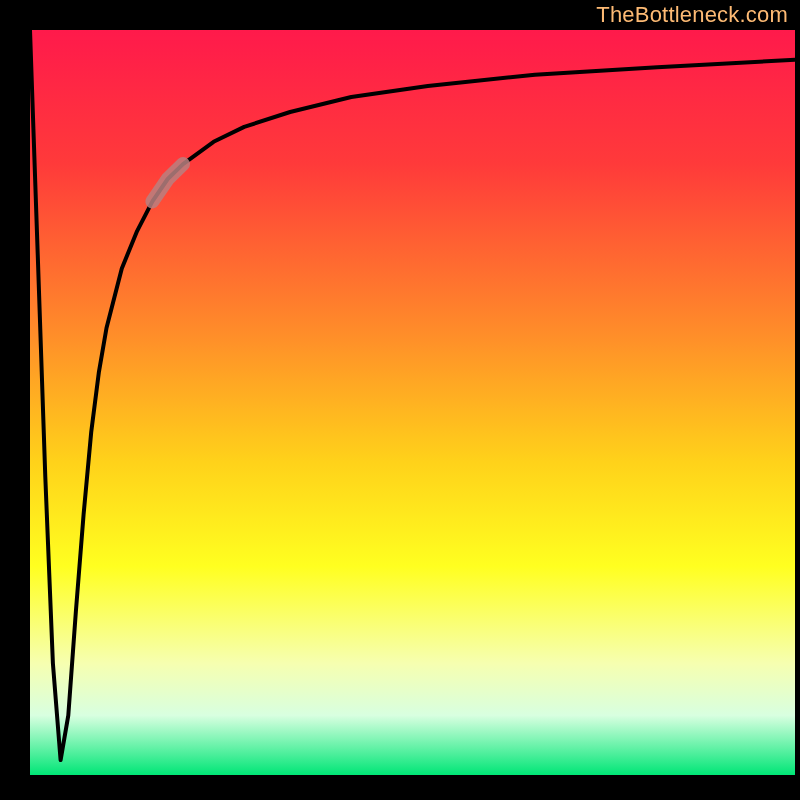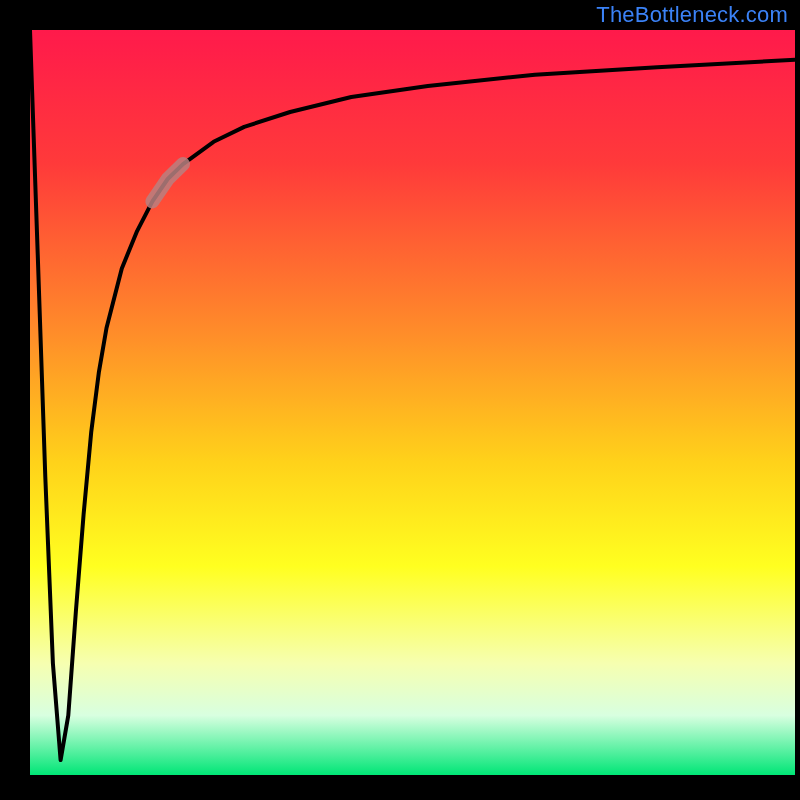--- a/index.html
+++ b/index.html
@@ -16,21 +16,21 @@
     left: 0;
     top: 0;
     width: 800px;
     height: 800px;
     background: #000;
   }
   .watermark {
     position: absolute;
     top: 2px;
     right: 12px;
-    color: #3b82f6;
+    color: #fdba74;
     font-size: 22px;
     font-weight: 400;
     letter-spacing: 0.2px;
     user-select: none;
   }
   .plot {
     position: absolute;
     left: 30px;
     top: 30px;
     width: 765px;

